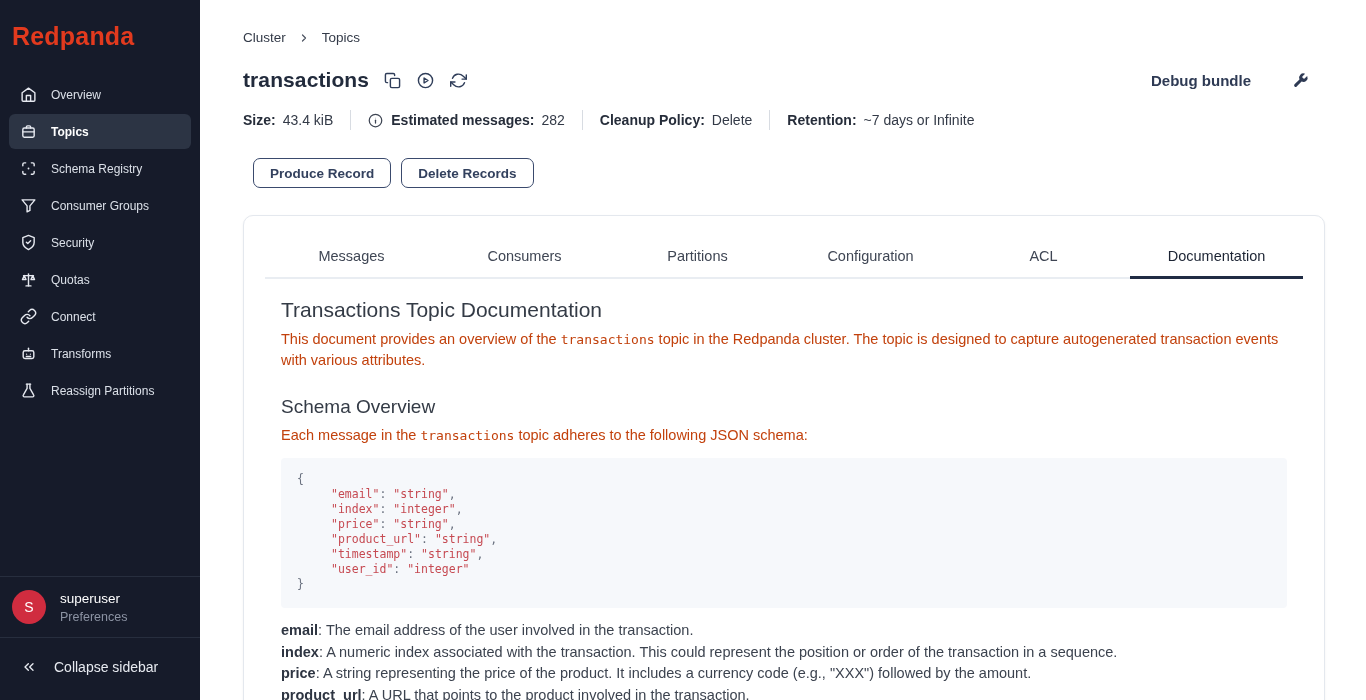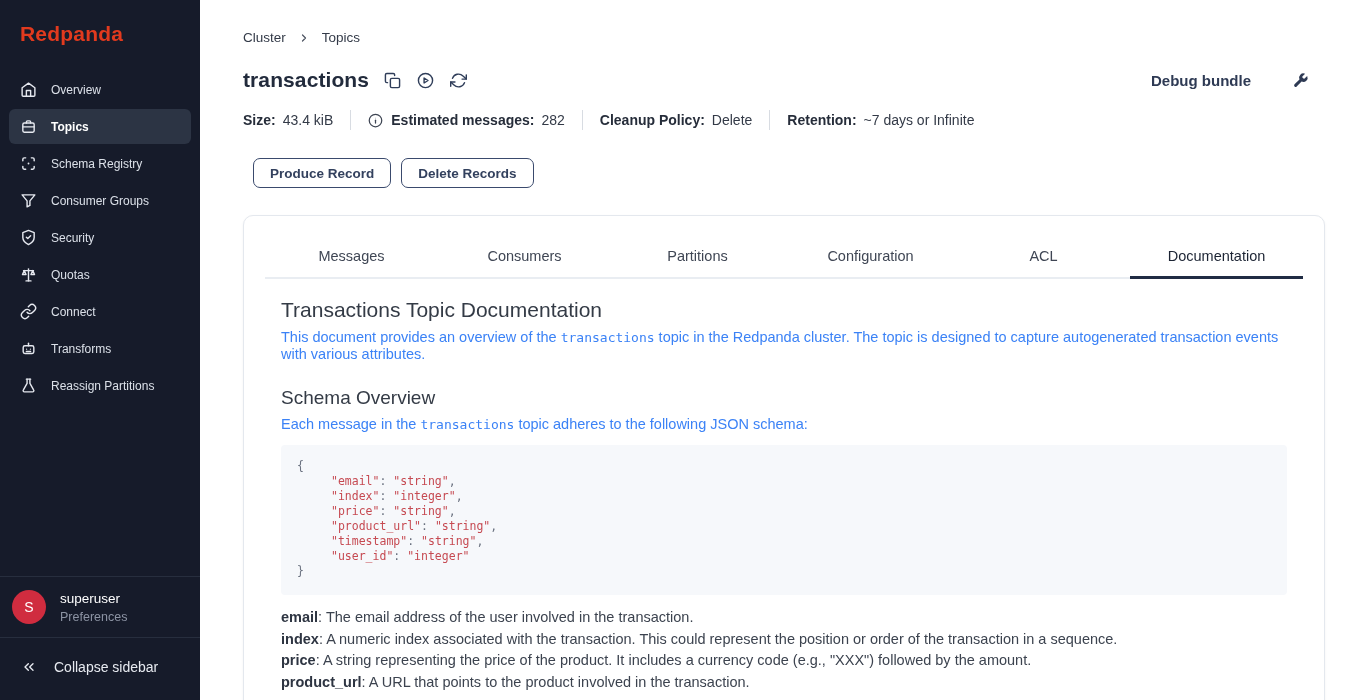--- a/index.html
+++ b/index.html
@@ -10,21 +10,21 @@
     background: #ffffff; color: #3c434f;
   }
   svg { display: block; }
 
   
   .sidebar {
     position: fixed; left: 0; top: 0; width: 200px; height: 700px;
     background: #161b2a; display: flex; flex-direction: column;
   }
   .logo {
-    padding: 22px 20px 26px; font-size: 21px; font-weight: 700;
+    padding: 22px 12px 26px; font-size: 25px; font-weight: 700;
     color: #e23a1e; letter-spacing: .2px;
   }
   .nav { padding: 0 9px; display: flex; flex-direction: column; gap: 2px; }
   .nav-item {
     display: flex; align-items: center; gap: 14px; height: 35px;
     padding: 0 11px; border-radius: 6px; font-size: 12px; color: #dbe0e8;
     cursor: pointer; white-space: nowrap;
   }
   .nav-item.active { background: #2c3444; color: #ffffff; font-weight: 700; }
   .nav-item .nicon { width: 17px; height: 17px; flex: 0 0 17px; color: #e6e9f0; }
@@ -91,21 +91,21 @@
     color: #3f4654; cursor: pointer; position: relative;
   }
   .tab.active { color: #1b2333; }
   .tab.active::after {
     content: ""; position: absolute; left: 0; right: 0; bottom: -2px;
     height: 3px; background: #202c44;
   }
 
   .doc { padding: 19px 37px 0; }
   .doc-title { font-size: 21px; font-weight: 400; color: #343b46; margin: 0; }
-  .doc-par { font-size: 14.5px; line-height: 16px; color: #3b82f6; margin: 7px 0 0; }
+  .doc-par { font-size: 14.5px; line-height: 21px; color: #c2410c; margin: 7px 0 0; }
   .inline-code { font-family: "DejaVu Sans Mono", monospace; font-size: 13px; }
   .schema-heading { font-size: 19px; font-weight: 400; color: #343b46; margin: 25px 0 0; }
   .codeblock {
     margin-top: 12px; background: #f6f8fb; border-radius: 4px;
     padding: 14px 16px 16px; font-family: "DejaVu Sans Mono", monospace;
     font-size: 11.5px; line-height: 15px; color: #6b7280;
   }
   .code-line.indent { padding-left: 34px; }
   .ck, .cv { color: #c64a52; }
   .fields { margin-top: 12px; font-size: 14.5px; line-height: 21.5px; color: #3c434f; }

